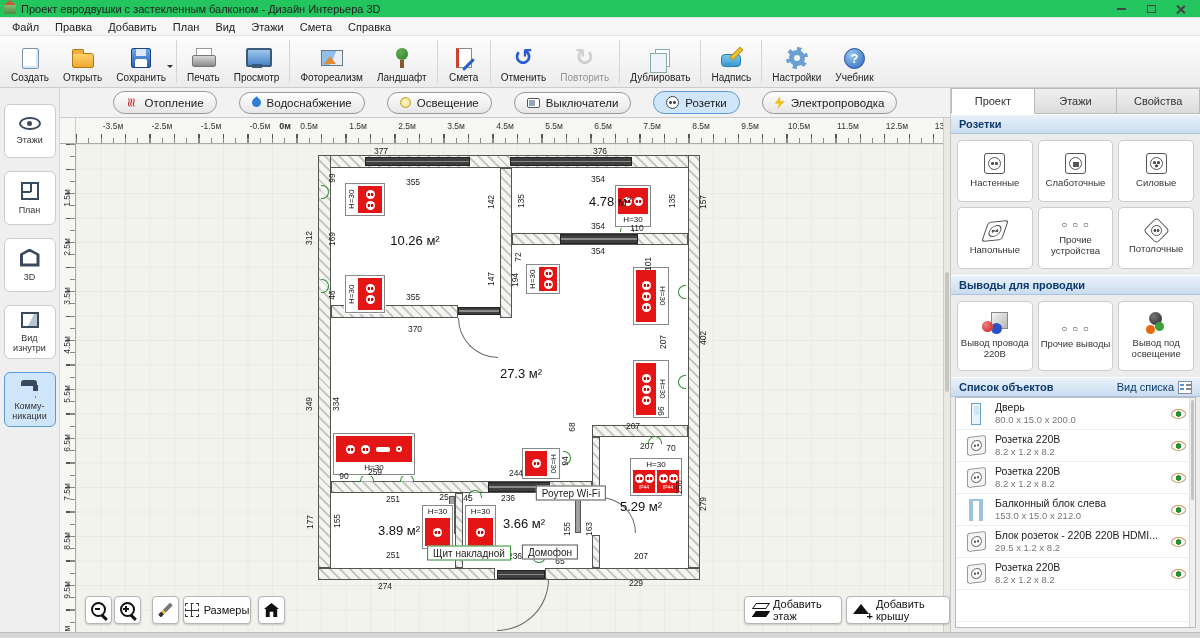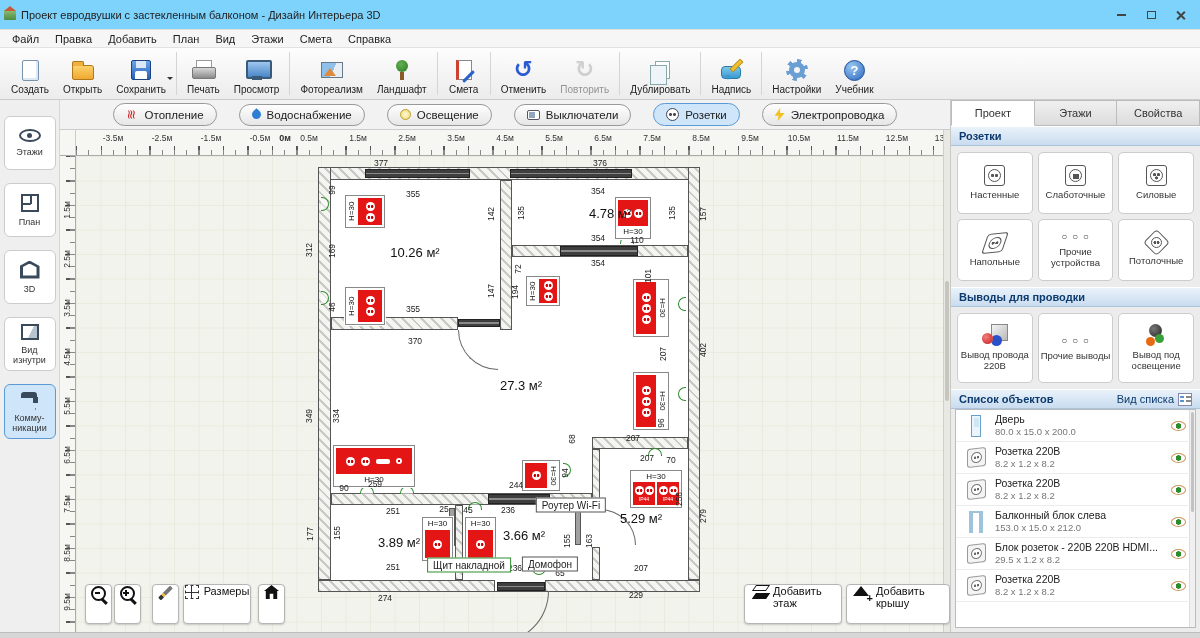--- a/index.html
+++ b/index.html
@@ -2,21 +2,21 @@
 <html><head>
 <meta charset="utf-8">
 <style>
 *{margin:0;padding:0;box-sizing:border-box}
 html,body{width:1200px;height:638px;overflow:hidden}
 body{font-family:"Liberation Sans","DejaVu Sans",sans-serif;font-size:11px;color:#222;background:#eee}
 #app{position:relative;width:1200px;height:638px;background:#f0f0f0;display:flex;flex-direction:column}
 .ic{display:inline-block;position:relative;flex:none}
 
 
-.titlebar{height:30px;background:#7dd3fc;display:flex;align-items:center;padding:0 4px;border-bottom:1px solid #e0e0e0}
+.titlebar{height:18px;background:#22c55e;display:flex;align-items:center;padding:0 4px;border-bottom:1px solid #e0e0e0}
 .titlebar .title{margin-left:5px;font-size:11px;color:#222;white-space:nowrap}
 .wctrl{margin-left:auto;display:flex}
 .wbtn{width:30px;height:17px;display:flex;align-items:center;justify-content:center;cursor:default}
 .ic-app{width:12px;height:10px;background:linear-gradient(#8cc07a,#4f8a3f);border-radius:1px}
 .ic-app::before{content:"";position:absolute;left:0;top:-4px;border-left:6px solid transparent;border-right:6px solid transparent;border-bottom:5px solid #c85a3a}
 .ic-minimize{width:9px;height:2px;background:#444}
 .ic-maximize{width:9px;height:8px;border:1.5px solid #444}
 .ic-close{width:10px;height:10px}
 .ic-close::before,.ic-close::after{content:"";position:absolute;left:4px;top:0;width:1.6px;height:11px;background:#444}
 .ic-close::before{transform:rotate(45deg)}.ic-close::after{transform:rotate(-45deg)}
@@ -141,21 +141,21 @@
 .type-ip44{flex-direction:column;gap:1px}
 .iprow{display:flex;gap:2px;flex:1}
 .ipred{flex-direction:column;gap:0;padding:1px}
 .sorow{display:flex;gap:1px}
 .iptext{font-size:5px;color:#fff;line-height:1}
 .g-so{width:9px;height:9px;border-radius:50%;background:radial-gradient(circle at 32% 50%,#c00 1.1px,transparent 1.6px),radial-gradient(circle at 68% 50%,#c00 1.1px,transparent 1.6px),#fff;flex:none}
 .g-slot{width:14px;height:5px;border-radius:2px;background:#fff;flex:none;align-self:center}
 .g-dot{width:6px;height:6px;border-radius:50%;background:radial-gradient(circle,#c00 1px,#fff 1.3px);flex:none;align-self:center}
 
 
-.cv-btn{position:absolute;bottom:8px;height:40px;background:#fff;border:1px solid #b5b5b5;border-radius:4px;display:flex;align-items:flex-start;justify-content:center;gap:5px;padding:0 5px;box-shadow:0 1px 2px rgba(0,0,0,.18);font-size:11px;color:#111;z-index:9;cursor:default}
+.cv-btn{position:absolute;bottom:8px;height:28px;background:#fff;border:1px solid #b5b5b5;border-radius:4px;display:flex;align-items:center;justify-content:center;gap:5px;padding:0 5px;box-shadow:0 1px 2px rgba(0,0,0,.18);font-size:11px;color:#111;z-index:9;cursor:default}
 .cv-btn .tlbl:empty{display:none}
 .ic-zoom-out,.ic-zoom-in{width:18px;height:18px}
 .ic-zoom-out::before,.ic-zoom-in::before{content:"";position:absolute;left:1px;top:1px;width:11px;height:11px;border:2px solid #111;border-radius:50%}
 .ic-zoom-out::after,.ic-zoom-in::after{content:"";position:absolute;right:0;bottom:1px;width:7px;height:2.5px;background:#111;transform:rotate(45deg)}
 .ic-zoom-out{background:linear-gradient(#111 0 0) no-repeat 5px 7px/5px 2px}
 .ic-zoom-in{background:linear-gradient(#111 0 0) no-repeat 4.5px 7px/6px 2px,linear-gradient(#111 0 0) no-repeat 6.5px 5px/2px 6px}
 .ic-pencil{width:16px;height:16px}
 .ic-pencil::before{content:"";position:absolute;left:-1px;top:6px;width:17px;height:4px;background:linear-gradient(90deg,#333 4px,#e8b84a 4px 7px,#777 7px);transform:rotate(-45deg);border-radius:1px}
 .ic-grid{width:14px;height:14px;border:1px dashed #333;background:linear-gradient(#333 0 0) no-repeat 50% 0/1px 100%,linear-gradient(#333 0 0) no-repeat 0 50%/100% 1px}
 .ic-home{width:15px;height:14px;background:#111;clip-path:polygon(50% 0,100% 42%,88% 42%,88% 100%,62% 100%,62% 62%,38% 62%,38% 100%,12% 100%,12% 42%,0 42%)}

